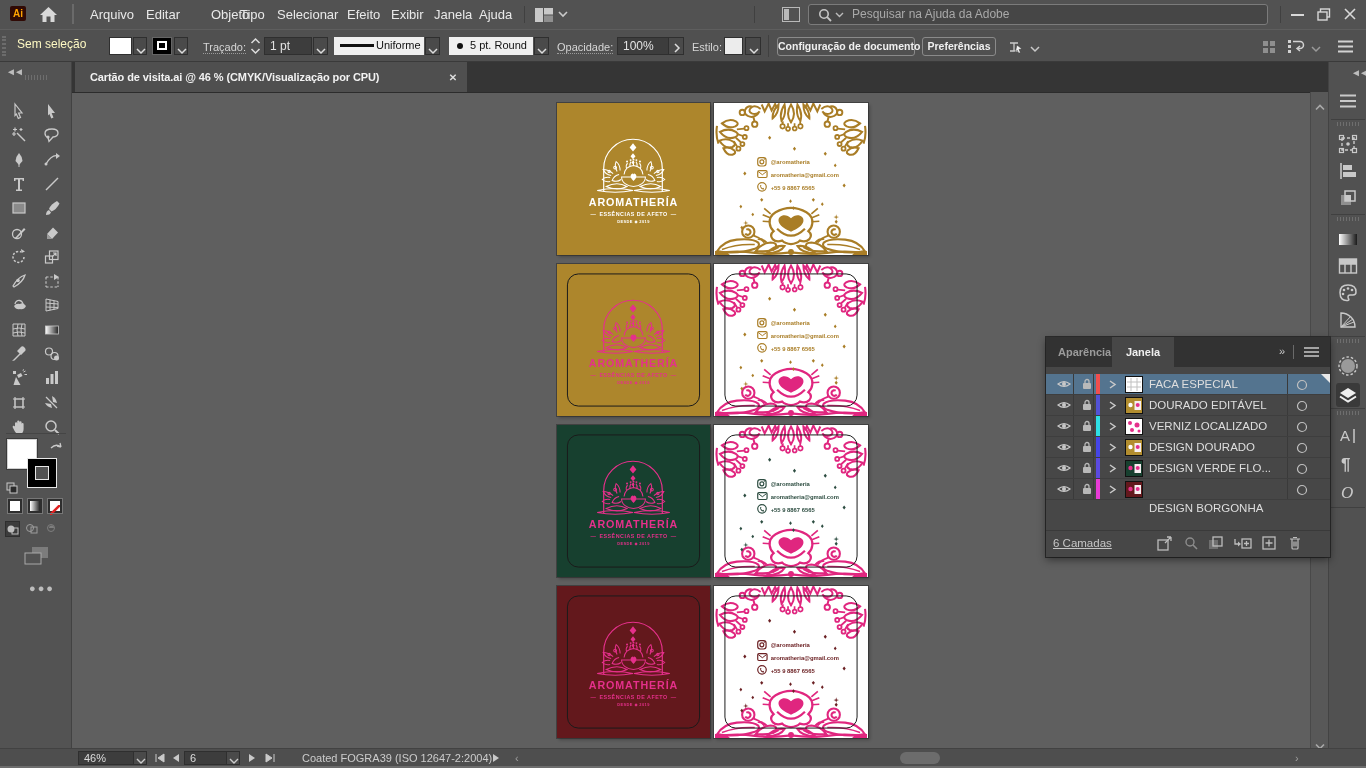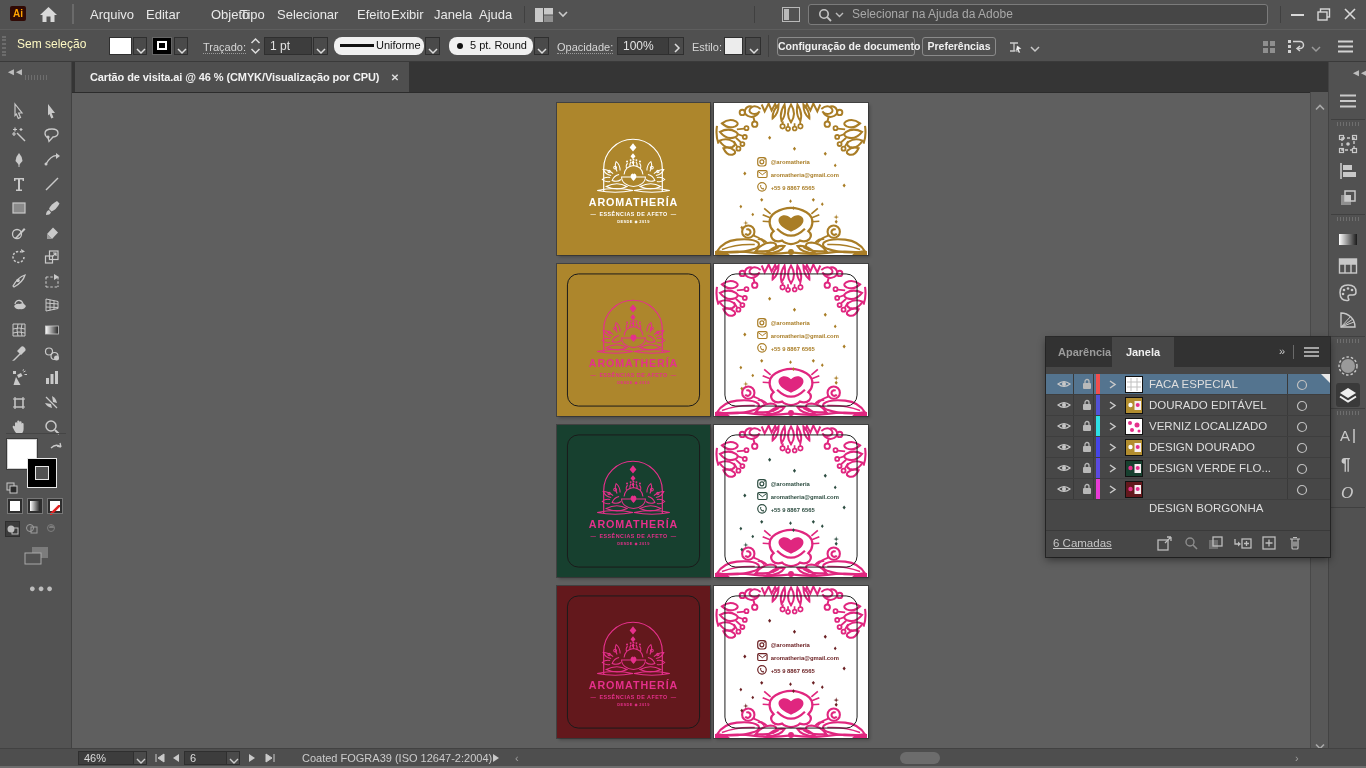--- a/index.html
+++ b/index.html
@@ -5,25 +5,25 @@
   * { margin:0; padding:0; box-sizing:border-box; }
   html,body { width:1366px; height:768px; overflow:hidden; background:#5f5f5f;
     font-family:"Liberation Sans", sans-serif; }
   .abs { position:absolute; }
   #app { position:relative; width:1366px; height:768px; }
   #menubar { left:0; top:0; width:1366px; height:29px; background:#525252; color:#e9e9e9; font-size:13px; }
   #menubar .mi { position:absolute; top:7px; white-space:nowrap; }
   .vsep { position:absolute; width:1px; background:#404040; }
   #ctrlbar { left:0; top:29px; width:1366px; height:33px; background:#505050; border-top:1px solid #5e5e5e; border-bottom:1px solid #3a3a3a; color:#d6d6d6; font-size:12px; white-space:nowrap; }
   .darkbox { position:absolute; background:#3d3d3d; border:1px solid #2f2f2f; color:#e3e3e3; white-space:nowrap; }
-  .litebox { position:absolute; background:#f0f0f0; color:#111; white-space:nowrap; overflow:hidden;border-radius:8px; }
+  .litebox { position:absolute; background:#f0f0f0; color:#111; white-space:nowrap; overflow:hidden; }
   .chevbox { position:absolute; background:#4a4a4a; border:1px solid #2f2f2f; }
   .btn { position:absolute; top:7px; height:19px; line-height:17px; border:1px solid #8a8a8a; border-radius:3px; color:#efefef; font-size:10.5px; font-weight:bold; text-align:center; white-space:nowrap; }
   #tabbar { left:72px; top:62px; width:1258px; height:30px; background:#353535; }
-  #doctab { position:absolute; left:3px; top:0px; width:334px; height:30px; background:#4f4f4f; color:#f2f2f2; font-size:11px; letter-spacing:-0.1px; font-weight:bold; line-height:30px; white-space:nowrap; }
+  #doctab { position:absolute; left:3px; top:0px; width:392px; height:30px; background:#4f4f4f; color:#f2f2f2; font-size:11px; letter-spacing:-0.1px; font-weight:bold; line-height:30px; white-space:nowrap; }
   #tools { left:0; top:62px; width:72px; height:686px; background:#535353; border-right:1px solid #424242; }
   .tool { position:absolute; width:34px; height:24px; }
   #canvas { left:72px; top:92px; width:1238px; height:656px; background:#5f5f5f; border-top:1px solid #2c2c2c; }
   .board { position:absolute; box-shadow:0 0 0 1px rgba(30,30,30,.45), 2px 2px 3px rgba(0,0,0,.25); }
   #vscroll { left:1310px; top:92px; width:18px; height:656px; background:#585858; border-left:1px solid #494949; }
   #dock { left:1328px; top:62px; width:38px; height:706px; background:#515151; border-left:1px solid #434343; }
   .dkico { position:absolute; left:7px; width:24px; height:24px; }
   .hsep { position:absolute; height:1px; background:#404040; }
   #panel { left:1046px; top:337px; width:284px; height:220px; background:#474747; box-shadow:0 3px 8px rgba(0,0,0,.45), 0 0 0 1px #2e2e2e; }
   #ptabs { position:absolute; left:0; top:0; width:284px; height:30px; background:#323232; }
@@ -42,21 +42,21 @@
     <div class="abs" style="left:10px;top:6px;width:16px;height:15px;background:#300a05;border-radius:2px;color:#ffa200;font-size:10px;font-weight:bold;text-align:center;line-height:15px;">Ai</div>
     <svg class="abs" style="left:39px;top:6px;" width="19" height="17" viewBox="0 0 19 17">
         <path d="M9.5,1 L18,9 H15.5 V16 H11.5 V10.5 H7.5 V16 H3.5 V9 H1 z" fill="#d8d8d8"></path>
       </svg>
     <div class="vsep" style="left:72px;top:4px;height:20px;background:#6a6a6a;width:2px;"></div>
     <span class="mi" style="left:90px;">Arquivo</span>
     <span class="mi" style="left:146px;">Editar</span>
     <span class="mi" style="left:178px;margin-left:33px;">Objeto</span>
     <span class="mi" style="left:240px;">Tipo</span>
     <span class="mi" style="left:277px;">Selecionar</span>
-    <span class="mi" style="left:357px;text-align:center;">Efeito</span>
+    <span class="mi" style="left:347px;text-align:center;">Efeito</span>
     <span class="mi" style="left:391px;">Exibir</span>
     <span class="mi" style="left:434px;">Janela</span>
     <span class="mi" style="left:479px;">Ajuda</span>
     <div class="vsep" style="left:524px;top:6px;height:17px;"></div>
     <svg class="abs" style="left:535px;top:8px;" width="18" height="14">
         <rect x="0" y="0" width="8" height="14" fill="#c9c9c9"></rect>
         <rect x="9" y="0" width="9" height="6.5" fill="#c9c9c9"></rect>
         <rect x="9" y="7.5" width="9" height="6.5" fill="#8f8f8f"></rect>
       </svg>
     <svg class="abs" style="left:558px;top:11px;" width="10" height="7">
@@ -68,21 +68,21 @@
         <rect x="2" y="2" width="5" height="11" fill="#b9b9b9"></rect>
       </svg>
     <div class="abs" style="left:808px;top:4px;width:460px;height:21px;background:#464646;border:1px solid #7b7b7b;border-radius:3px;color:#a9a9a9;font-size:12px;line-height:19px;">
       <svg style="margin:3px 0 0 9px;float:left;" width="14" height="14">
           <circle cx="6" cy="6" r="4.2" fill="none" stroke="#c6c6c6" stroke-width="1.6"></circle>
           <path d="M9.2,9.2 L13,13" stroke="#c6c6c6" stroke-width="1.8"></path>
         </svg>
       <svg style="margin:7px 0 0 3px;float:left;" width="9" height="6">
           <path d="M1,1 L4.5,4.5 L8,1" stroke="#bbb" stroke-width="1.4" fill="none"></path>
         </svg>
-      <span style="margin-left:8px;">Selecionar na Ajuda da Adobe</span>
+      <span style="margin-left:8px;">Pesquisar na Ajuda da Adobe</span>
     </div>
     <div class="vsep" style="left:1280px;top:6px;height:17px;"></div>
     <div class="abs" style="left:1291px;top:14px;width:13px;height:2px;background:#d8d8d8;"></div>
     <svg class="abs" style="left:1317px;top:8px;" width="14" height="13">
         <rect x="3.5" y="1" width="9" height="8" fill="none" stroke="#d8d8d8" stroke-width="1.4"></rect>
         <rect x="1" y="4" width="9" height="8" fill="#525252" stroke="#d8d8d8" stroke-width="1.4"></rect>
       </svg>
     <svg class="abs" style="left:1344px;top:8px;" width="12" height="12">
         <path d="M1,1 L11,11 M11,1 L1,11" stroke="#d8d8d8" stroke-width="1.6"></path>
       </svg>

